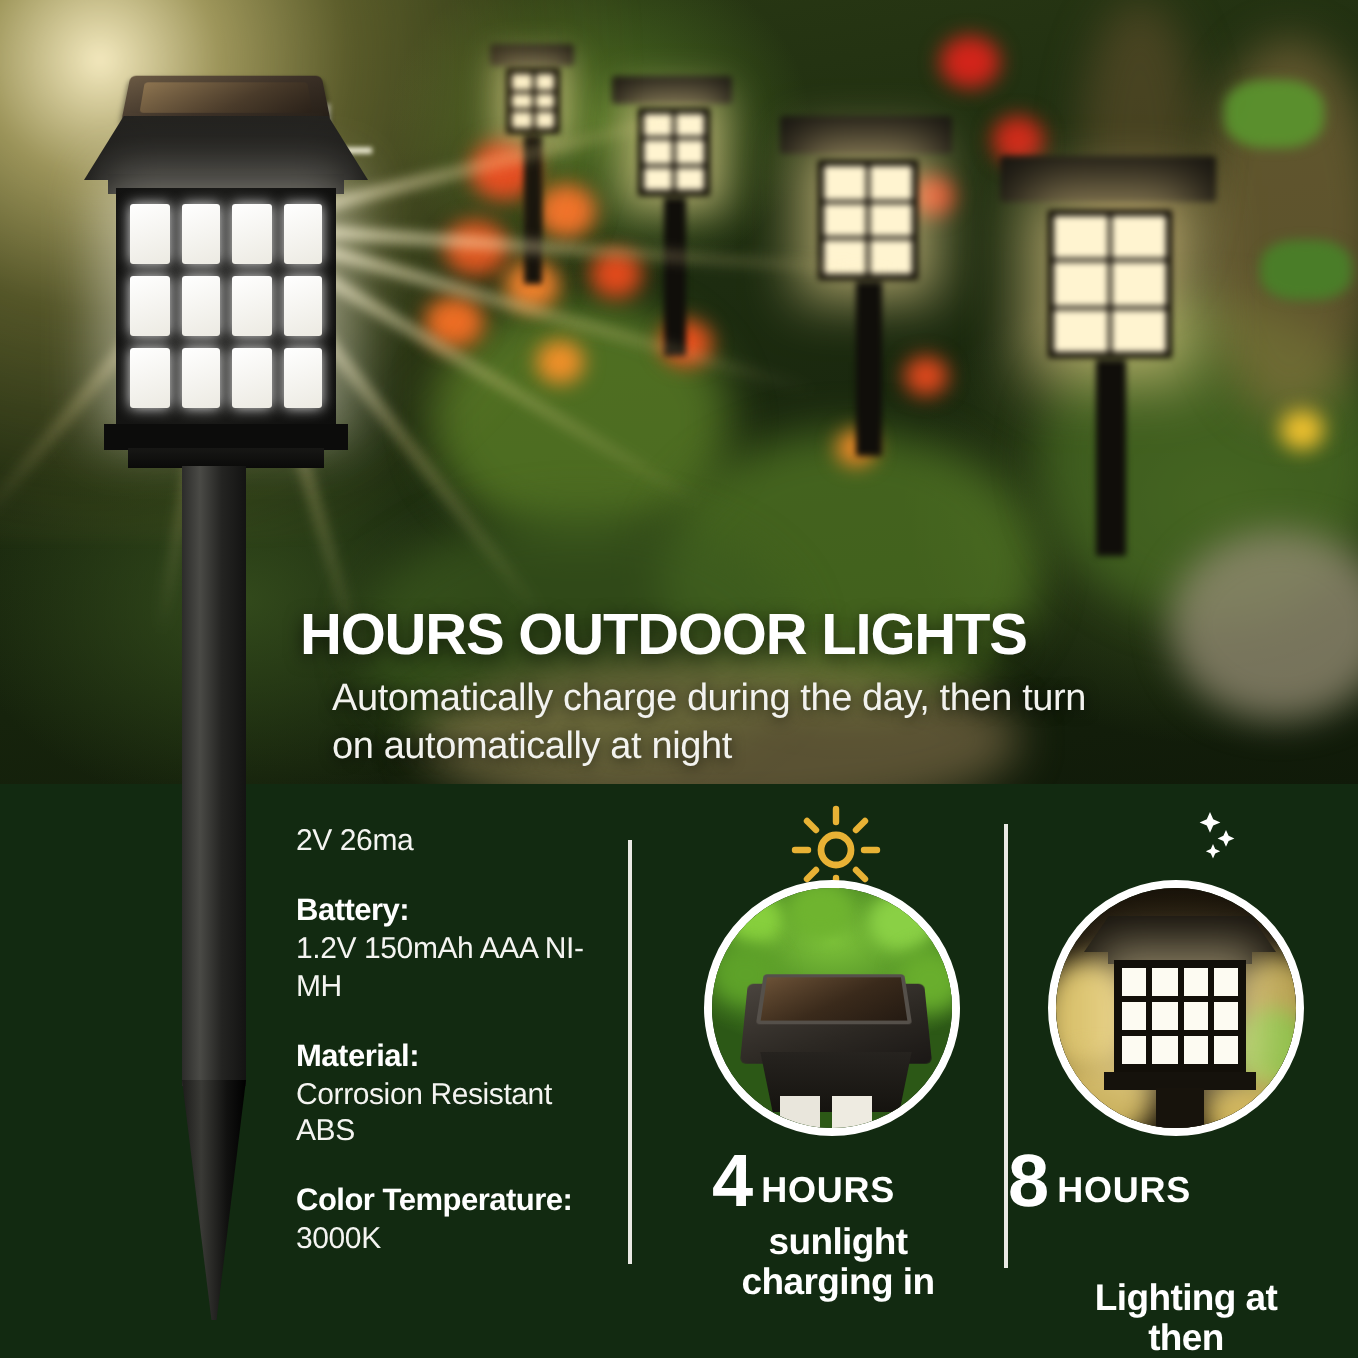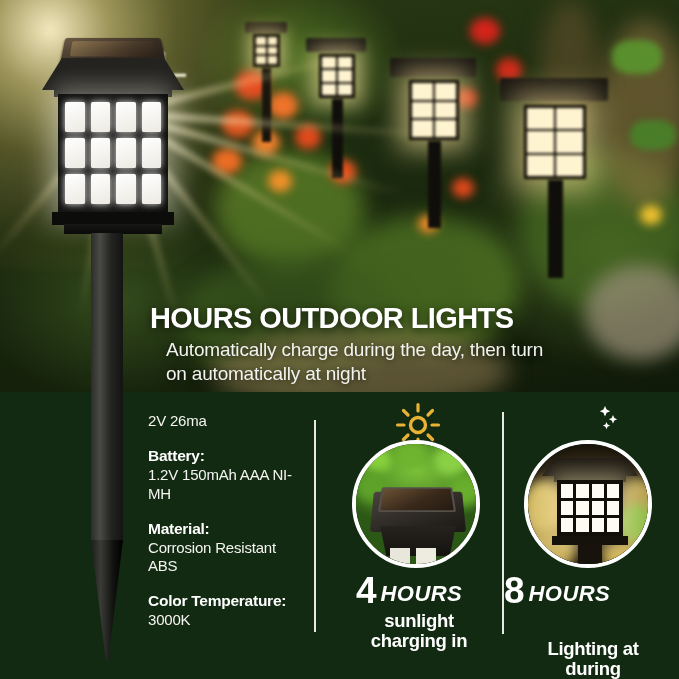--- a/index.html
+++ b/index.html
@@ -91,21 +91,21 @@
 
   .vdiv { position:absolute; width:2px; background:#e9e9e4; }
 
   
   .badge { position:absolute; width:128px; height:128px; border-radius:50%;
       border:4px solid #ffffff; overflow:hidden; }
   .bphoto { position:absolute; inset:0; }
 
   .capnum { position:absolute; color:#fff; white-space:nowrap; }
   .capnum .big { font-size:37px; font-weight:700; letter-spacing:-1px; vertical-align:-2px; }
-  .capnum .hrs { font-size:22px; font-weight:700; letter-spacing:.4px; margin-left:5px;font-style:italic; }
+  .capnum .hrs { font-size:18px; font-weight:700; letter-spacing:.4px; margin-left:5px; }
   .capsub { position:absolute; color:#fff; font-size:18.5px; font-weight:700;
       letter-spacing:-.3px; line-height:1.08; text-align:center; }
 
   
   #sunIcon { position:absolute; left:395px; top:402px; width:46px; height:46px; }
   
   #moonIcon { position:absolute; left:564px; top:398px; width:56px; height:52px; }
 </style>
 </head>
 <body>
@@ -326,16 +326,16 @@
       <div style="position:absolute;left:24px;top:92px;width:76px;height:9px;background:#15120c;"></div>
       <div style="position:absolute;left:50px;top:100px;width:24px;height:28px;background:#17130c;"></div>
     </div>
   </div>
 
   <div class="capnum" style="left:504px;top:570px;">
     <span class="big">8</span><span class="hrs">HOURS</span>
   </div>
   <div class="capsub" style="left:508px;top:611px;width:170px;margin-top:28px;">
     <div>Lighting at</div>
-    <div>during</div>
+    <div>then</div>
   </div>
 
 </div>
 
 </body></html>

